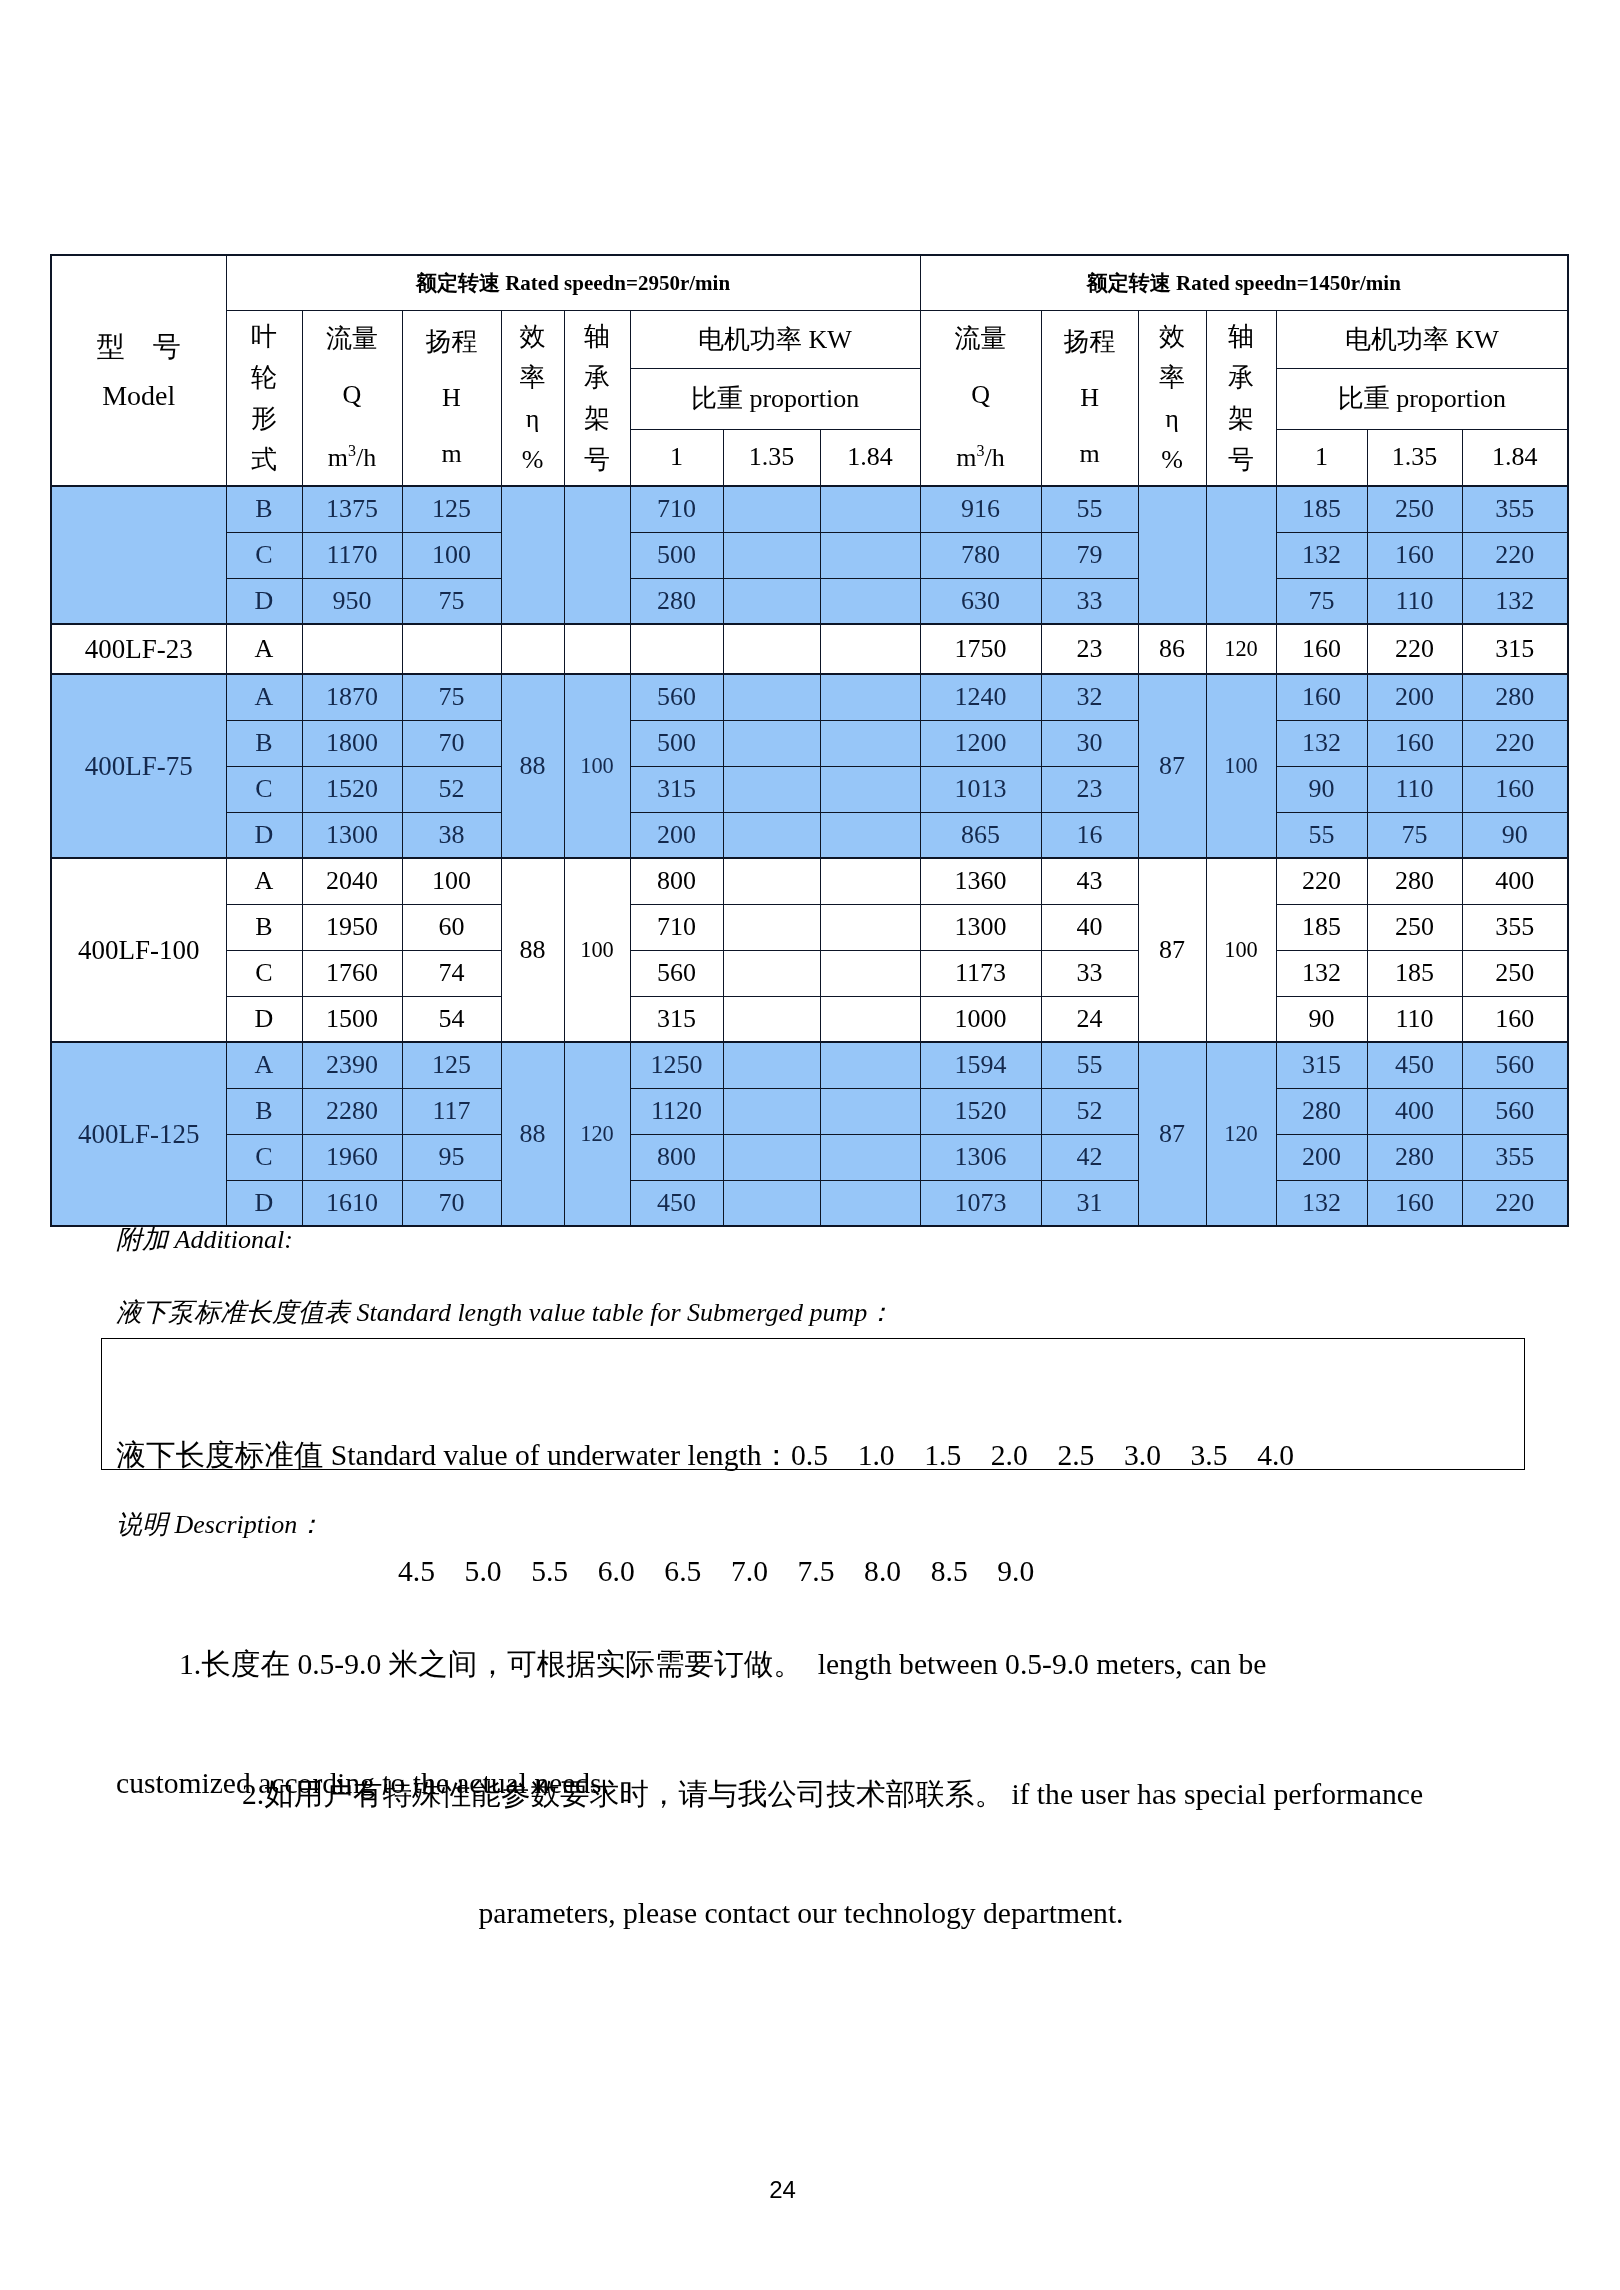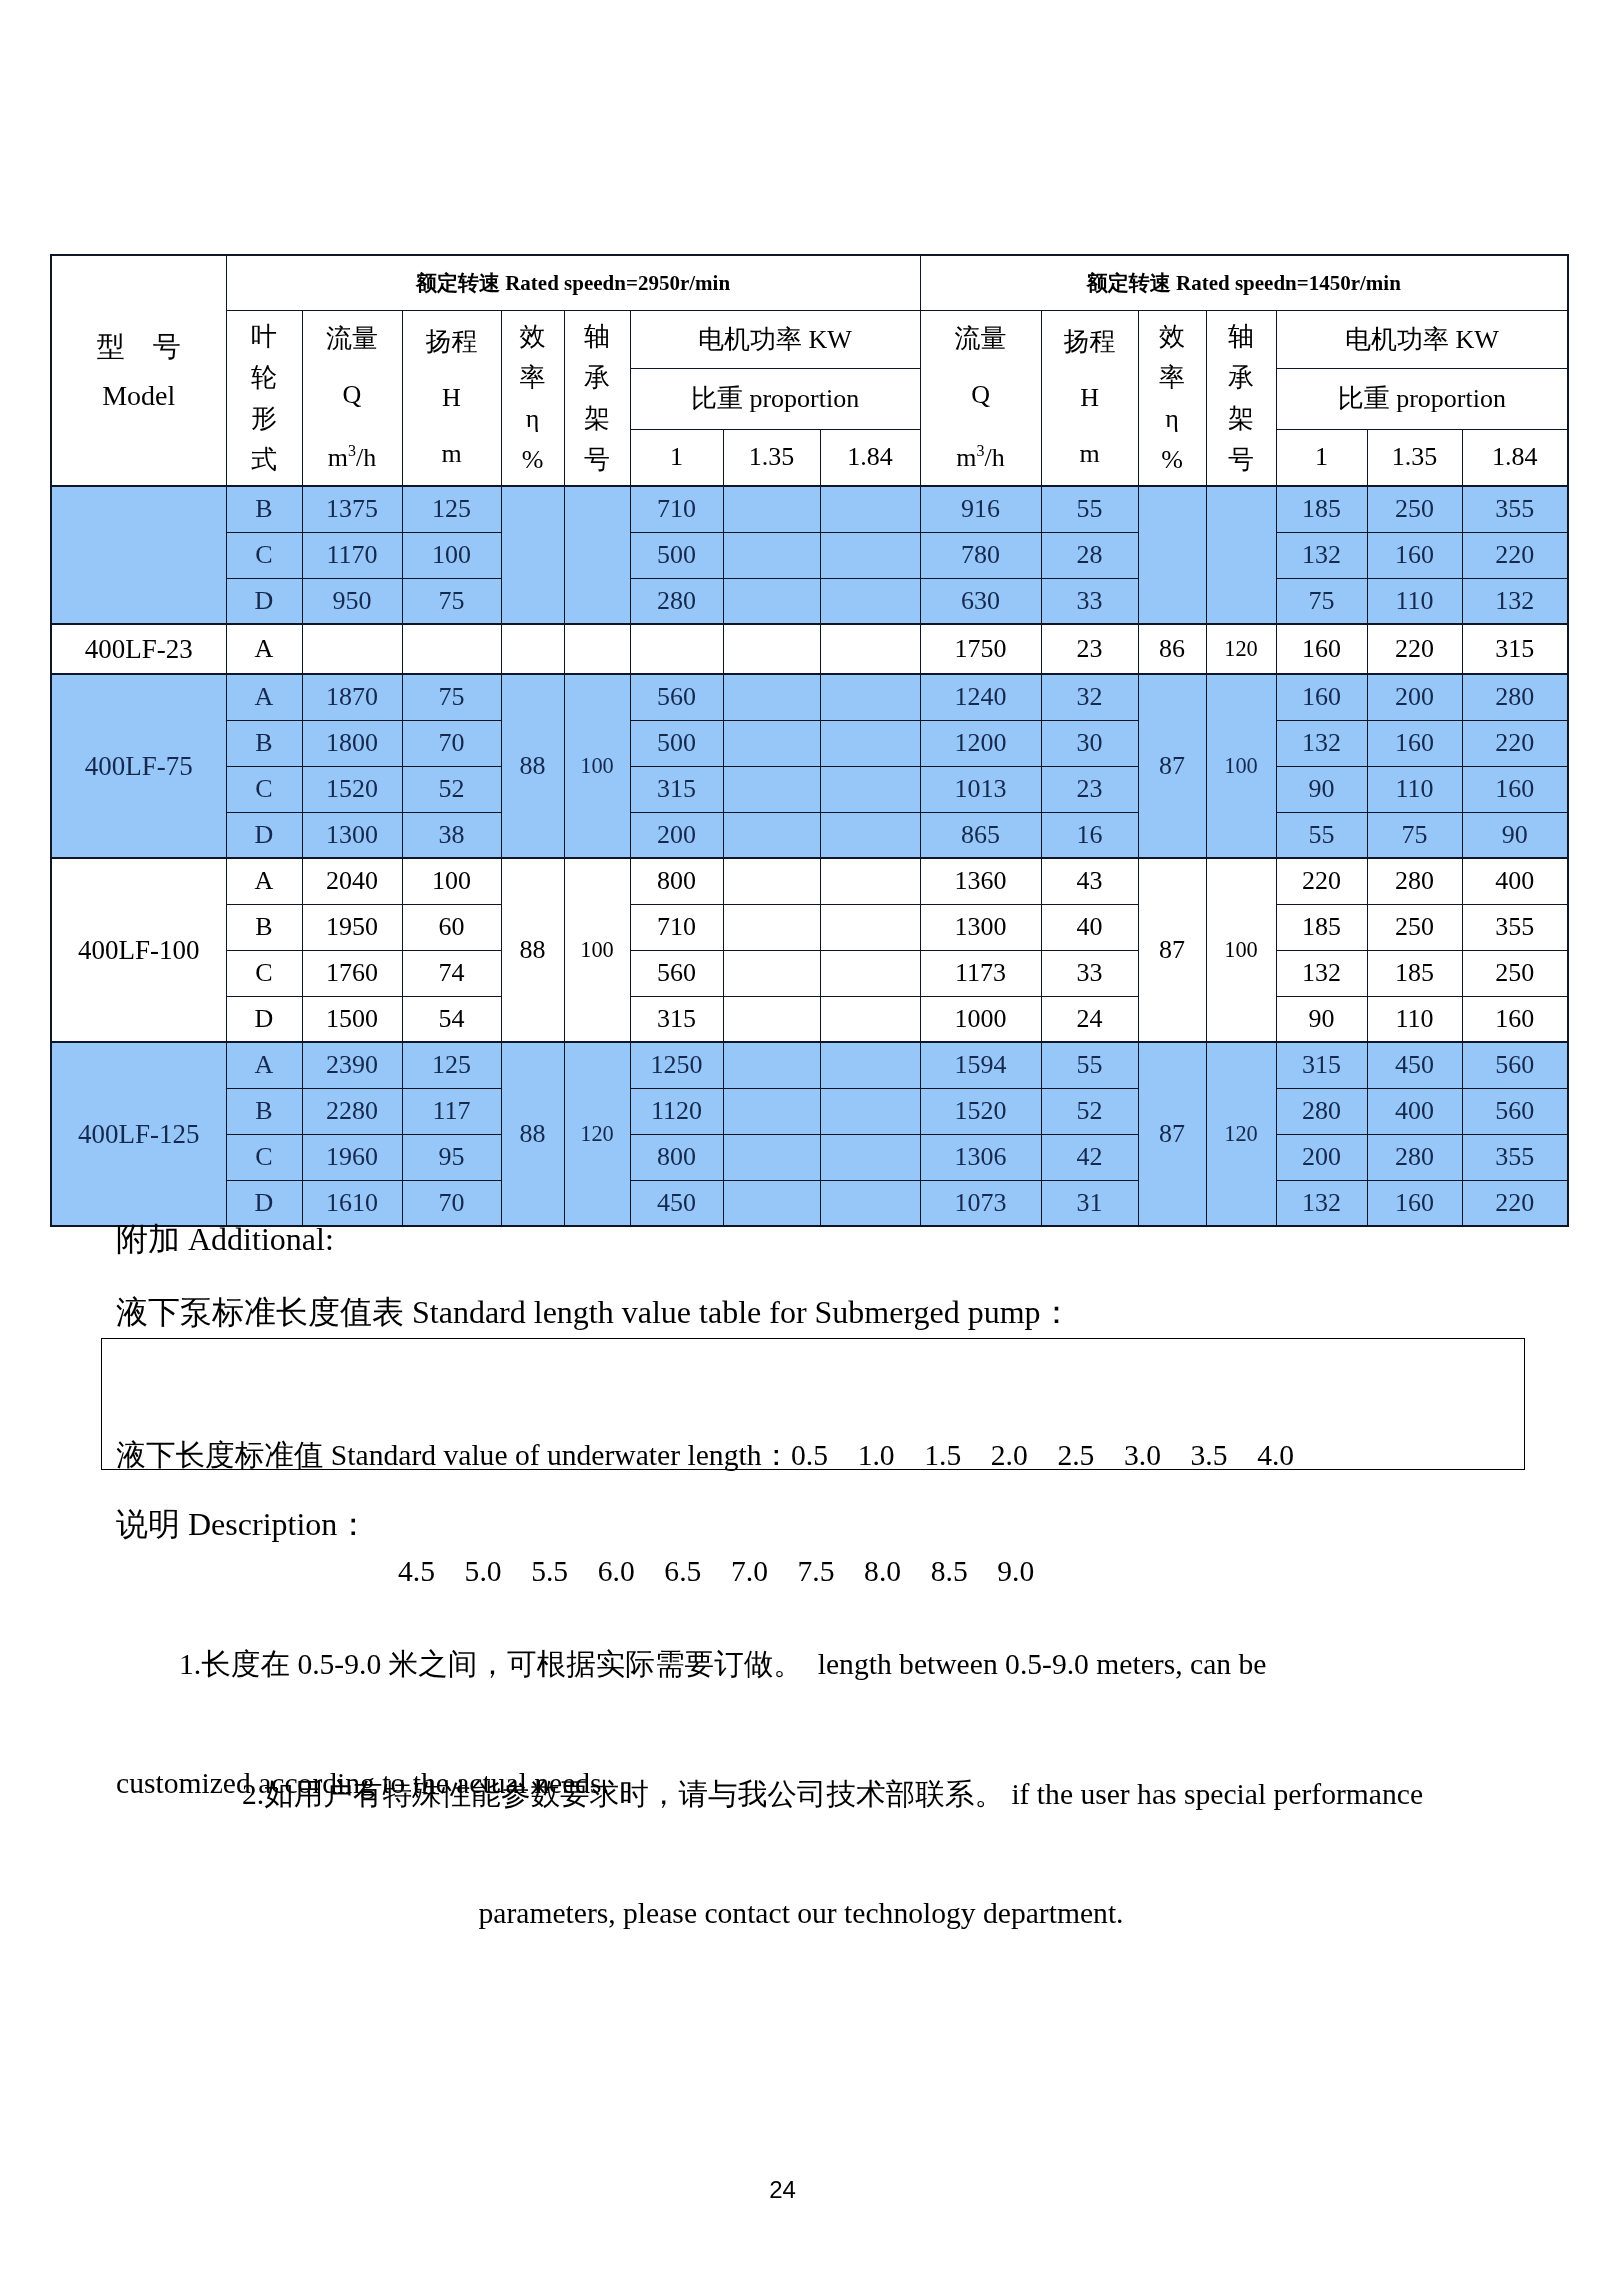--- a/index.html
+++ b/index.html
@@ -24,21 +24,21 @@
   .pump th.model-h{font-size:28px;line-height:49px;text-align:center;}
   .pump th.vh{line-height:41px;}
   .pump th.h3{line-height:56px;}
   .pump td{font-size:26px;line-height:1;}
   .pump td.model{font-size:27px;}
   .pump td.sm{font-size:22.4px;}
   .pump tr.g-blue td{background:#97C6F8;color:#14294d;}
   .pump tr.g-white td{background:#ffffff;color:#000;}
   sup{font-size:16px;}
   
-  .t{position:absolute;font-size:32px;white-space:pre-wrap;line-height:39px;}
+  .t{position:absolute;font-size:26px;white-space:pre-wrap;line-height:39px;font-style:italic;}
   #additional{left:116px;top:1220px;}
   #lt-title{left:116px;top:1293px;}
   #box{
     position:absolute;left:101px;top:1338px;width:1424px;height:132px;
     border:1.8px solid #000;box-sizing:border-box;padding-top:27px;
     font-size:29.6px;white-space:pre-wrap;
   }
   #box .l1{padding-left:14.3px;height:47px;line-height:47px;}
   #box .l2{padding-left:296px;height:52px;line-height:52px;}
   #desc{left:116px;top:1505px;}
@@ -128,21 +128,21 @@
           <td>355</td>
         </tr>
         <tr class="g-blue" style="height: 46px;">
           <td>C</td>
           <td>1170</td>
           <td>100</td>
           <td>500</td>
           <td></td>
           <td></td>
           <td>780</td>
-          <td>28</td>
+          <td>79</td>
           <td>132</td>
           <td>160</td>
           <td>220</td>
         </tr>
         <tr class="g-blue" style="height: 46px;">
           <td>D</td>
           <td>950</td>
           <td>75</td>
           <td>280</td>
           <td></td>

